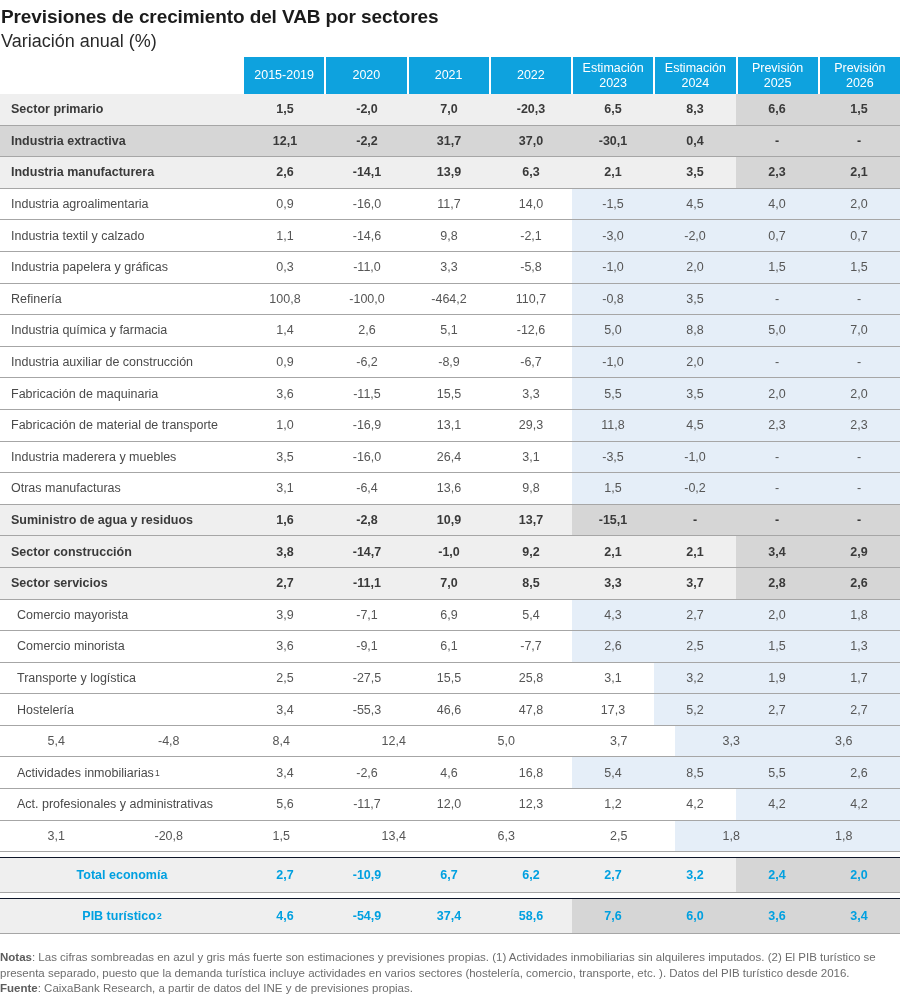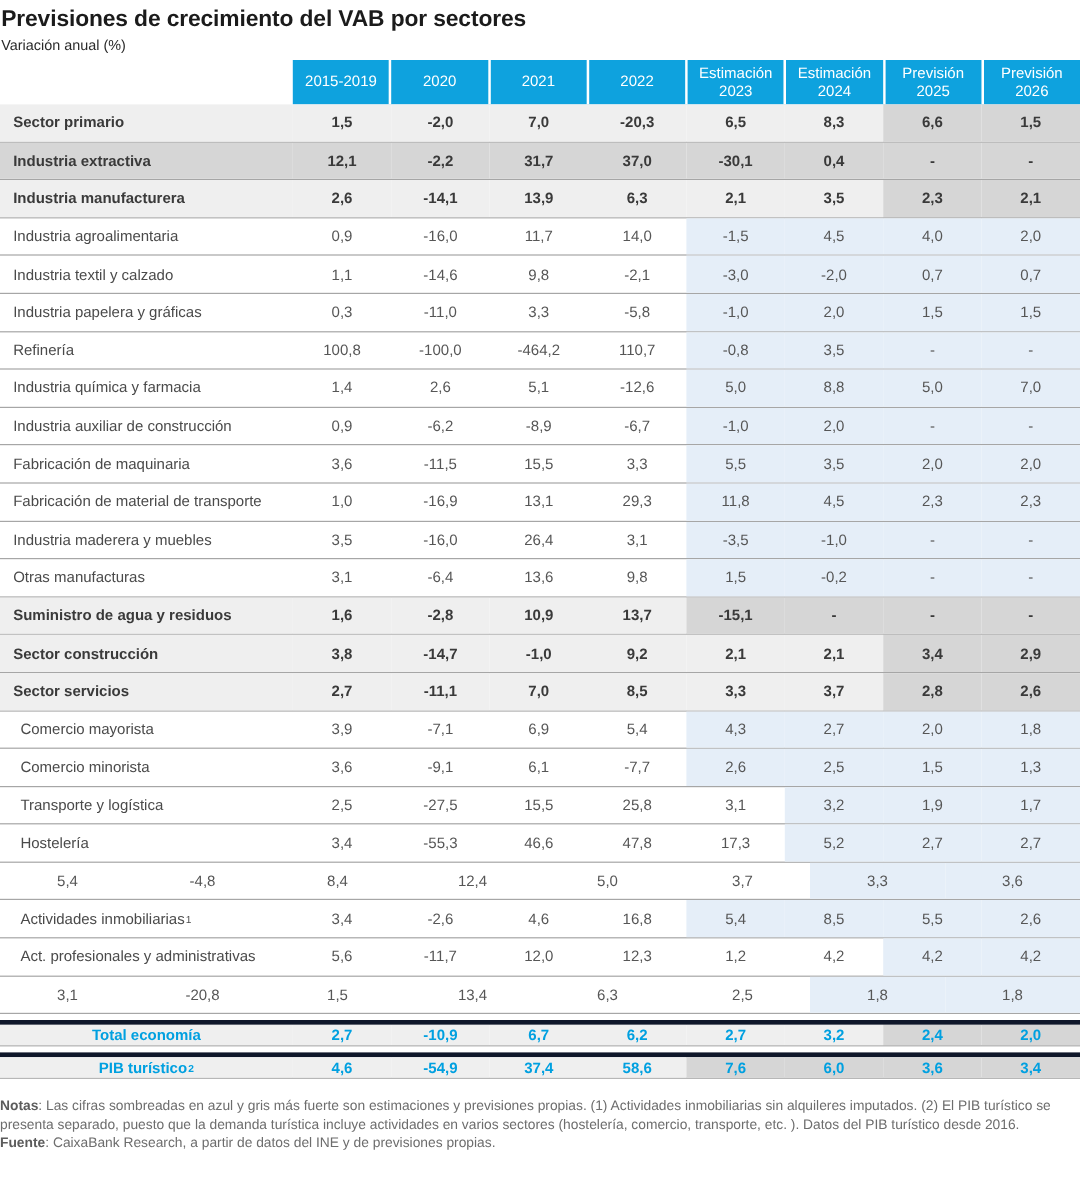--- a/index.html
+++ b/index.html
@@ -2,21 +2,21 @@
 <html><head>
 <meta charset="utf-8">
 <style>
   * { box-sizing: border-box; margin: 0; padding: 0; }
   body {
     width: 900px; height: 996px; background: #ffffff;
     font-family: "Liberation Sans", sans-serif;
   }
   .page { position: relative; width: 900px; height: 996px; padding-top: 6px; overflow: hidden; }
   h1 { font-size: 19px; font-weight: 700; color: #1b1b1b; margin: 0 0 3px 1px; letter-spacing: -0.1px; }
-  .subtitle { font-size: 12px; color: #2a2a2a; margin: 0 0 5px 1px; }
+  .subtitle { font-size: 18px; color: #2a2a2a; margin: 0 0 5px 1px; }
 
   .header-row { display: flex; height: 37px; }
   .header-spacer { width: 244px; }
   .header-cell {
     flex: 1; background: #0ea2de; color: #ffffff; font-size: 12.5px;
     display: flex; align-items: center; justify-content: center; text-align: center;
     line-height: 1.18; padding: 0 8px; border-left: 2px solid #ffffff;
   }
   .header-cell.first { border-left: none; }
 
@@ -30,21 +30,21 @@
   .row .label sup { font-size: 8.5px; margin-left: 1px; }
   .cell {
     flex: 1; font-size: 12.5px; color: #565656;
     display: flex; align-items: center; justify-content: center;
   }
   .row.section .label, .row.section .cell { font-weight: 700; color: #3a3a3a; }
   .bg-g1 { background: #efefef; }
   .bg-g2 { background: #d6d6d6; }
   .bg-blue { background: #e5eef8; }
 
-  .row.total { margin-top: 5px; border-top: 4px solid #0f172a; height: 22px; }
+  .row.total { margin-top: 5px; border-top: 1px solid #0f172a; height: 36px; }
   .row.total .label { justify-content: center; padding-left: 0; font-weight: 700; color: #00a0e0; }
   .row.total .cell { font-weight: 700; color: #00a0e0; }
 
   .notes { margin-top: 16px; font-size: 11.5px; line-height: 1.33; color: #6d6d6d; padding-right: 2px; }
   .notes b { font-weight: 700; color: #5c5c5c; }
 </style>
 </head>
 <body>
 
 <div class="page">

